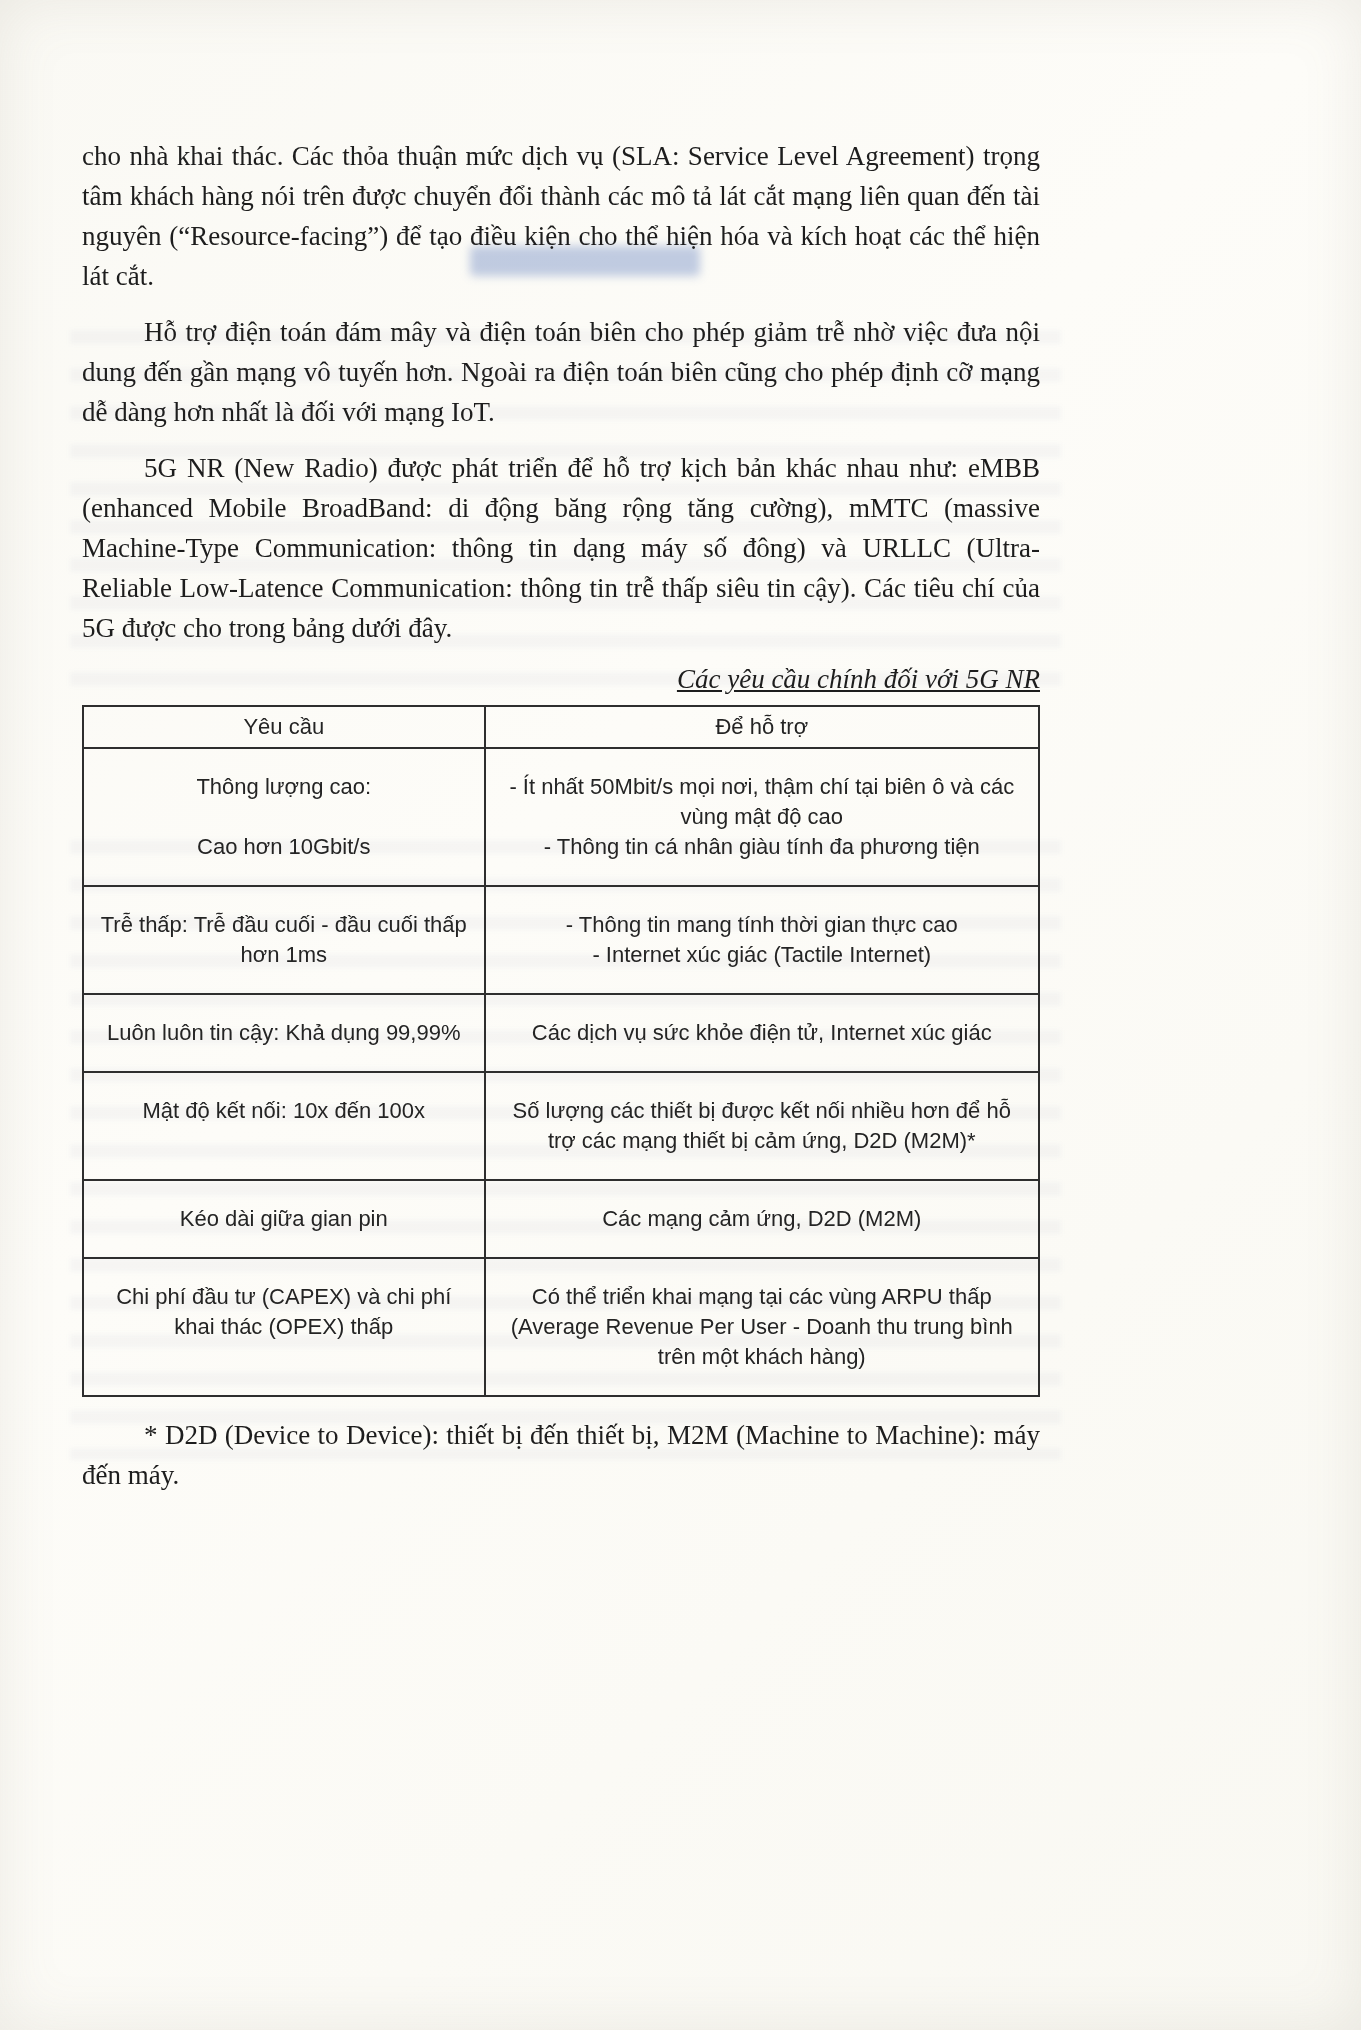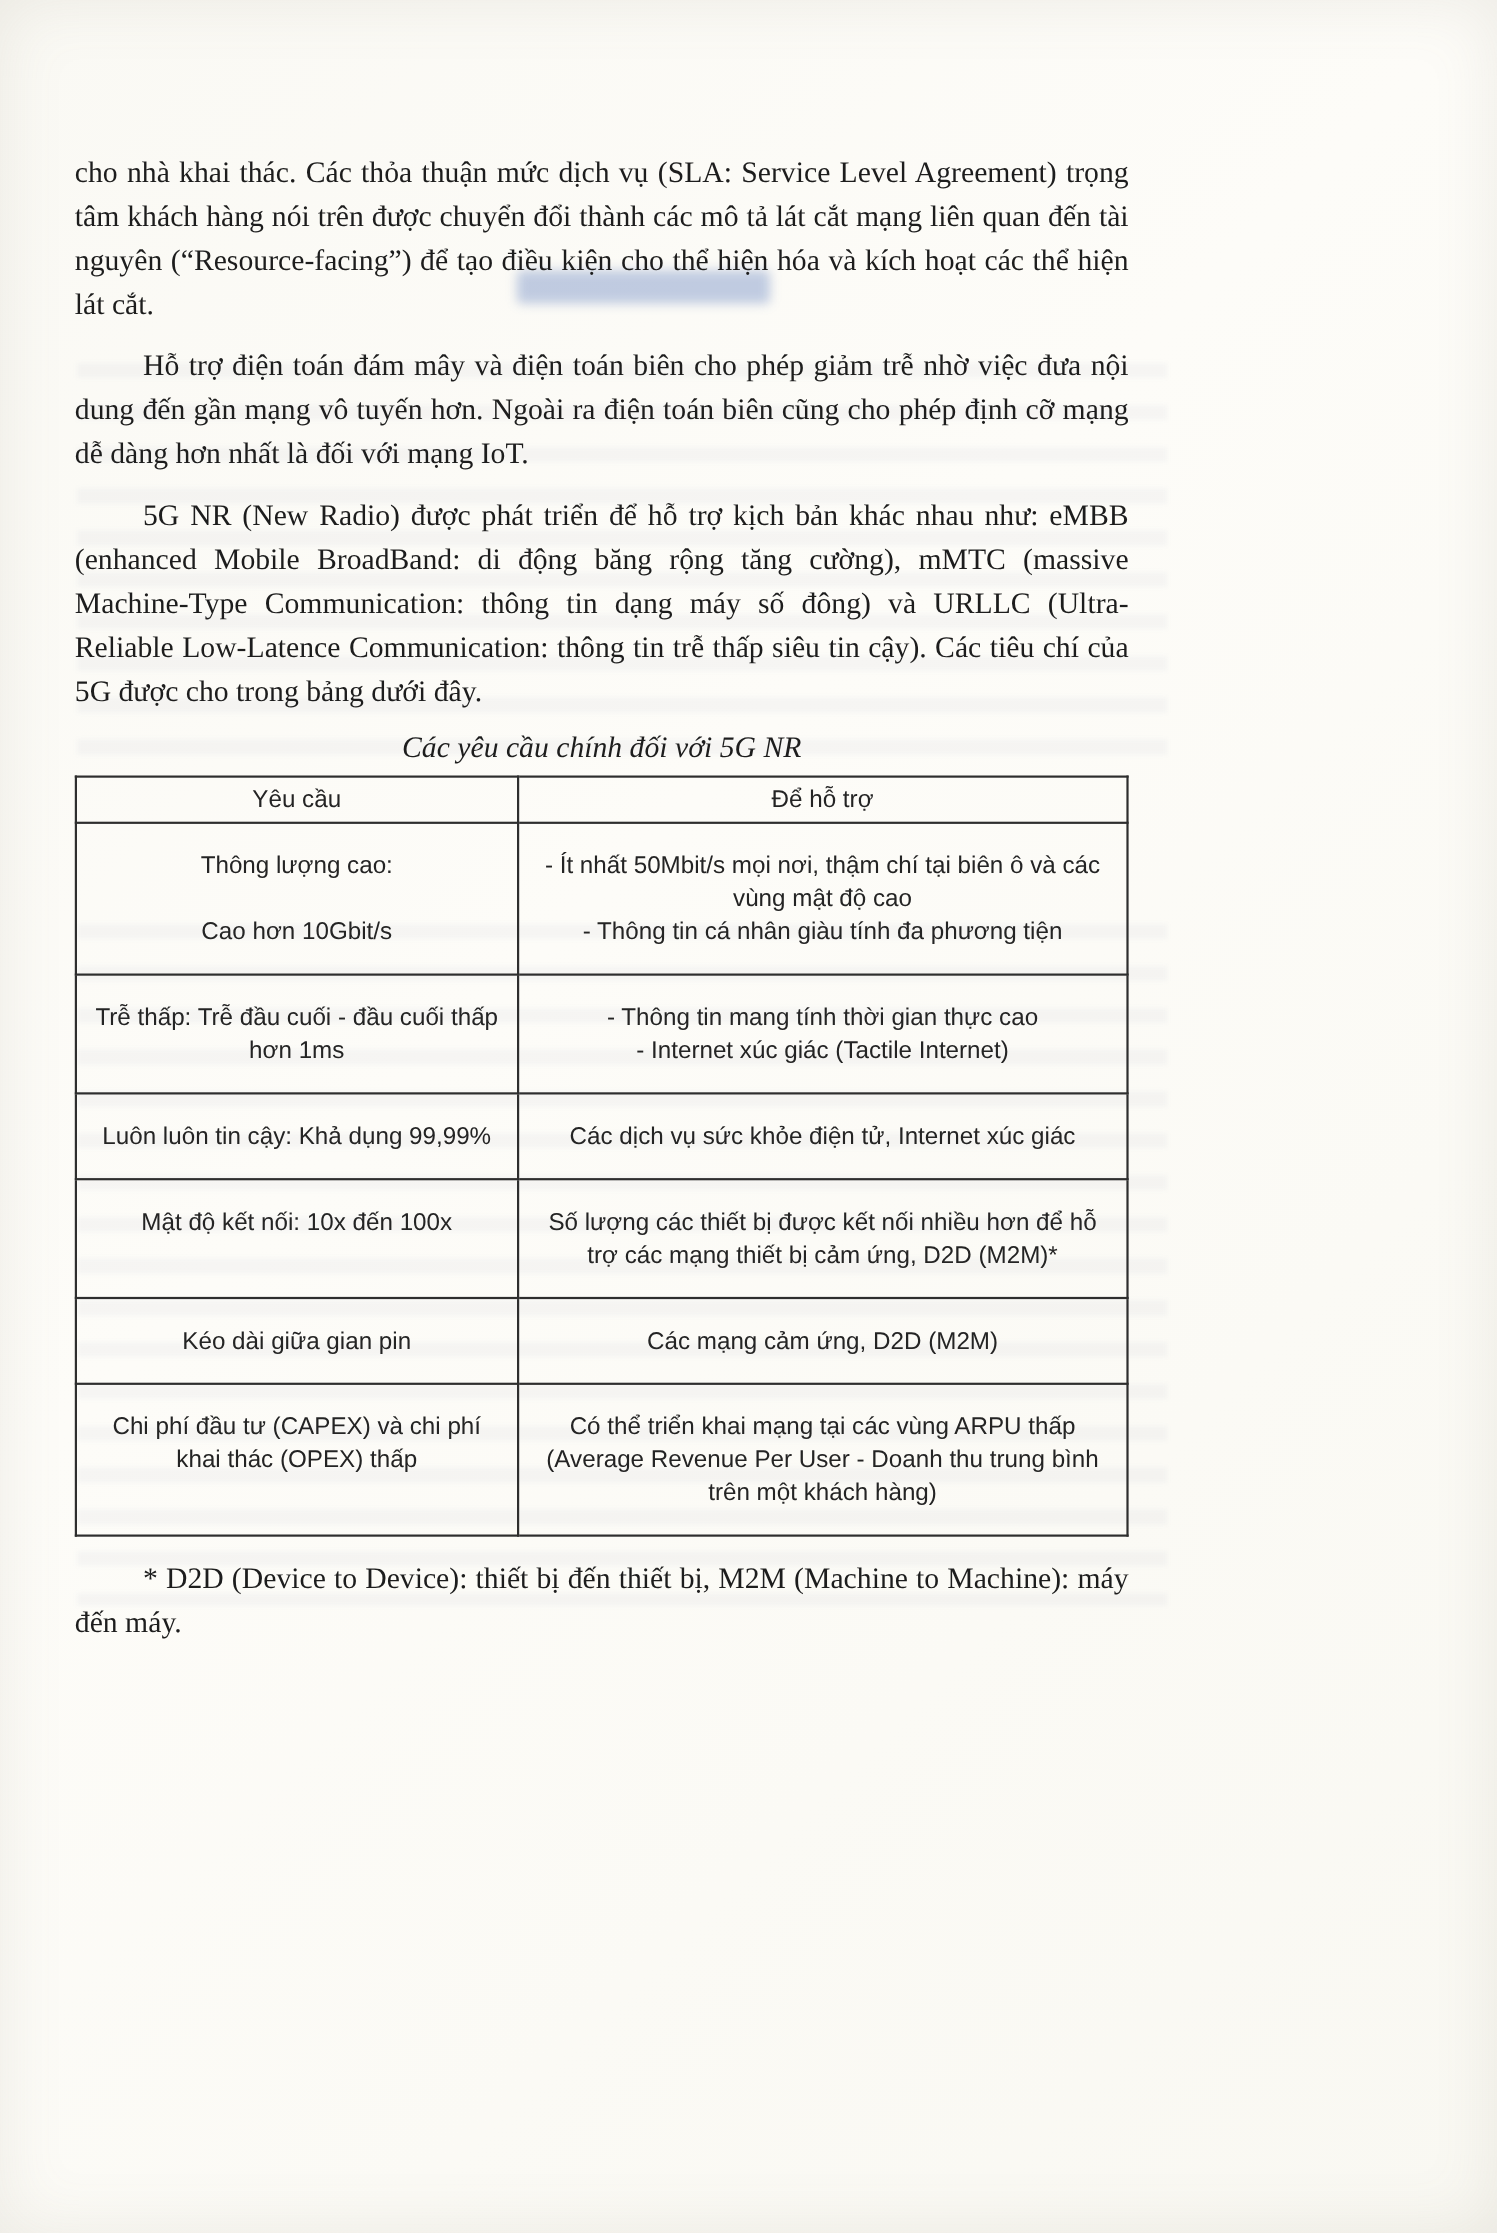--- a/index.html
+++ b/index.html
@@ -24,34 +24,35 @@
     pointer-events:none;
   }
   .bleed-title{
     position:absolute;left:470px;top:246px;width:230px;height:30px;
     background:rgba(35,80,170,0.28);
     border-radius:4px;
     filter:blur(5px);
     pointer-events:none;
   }
   .content{
-    position:absolute;left:68px;top:136px;width:958px;
+    position:absolute;left:82px;top:136px;width:958px;
   }
   .para{
     font-size:27px;
     line-height:40px;
     text-align:justify;
     margin:0 0 16px 0;
   }
   .para.indent{ text-indent:62px; }
   .caption{
     font-size:27px;
     font-style:italic;
-    text-align:center;
+    text-align:right;
     margin:16px 0 10px 0;
+    text-decoration:underline;
   }
   table.req{
     width:100%;
     border-collapse:collapse;
     font-family:"Liberation Sans", sans-serif;
     font-size:22px;
     line-height:30px;
     color:#242424;
     margin-bottom:18px;
   }

